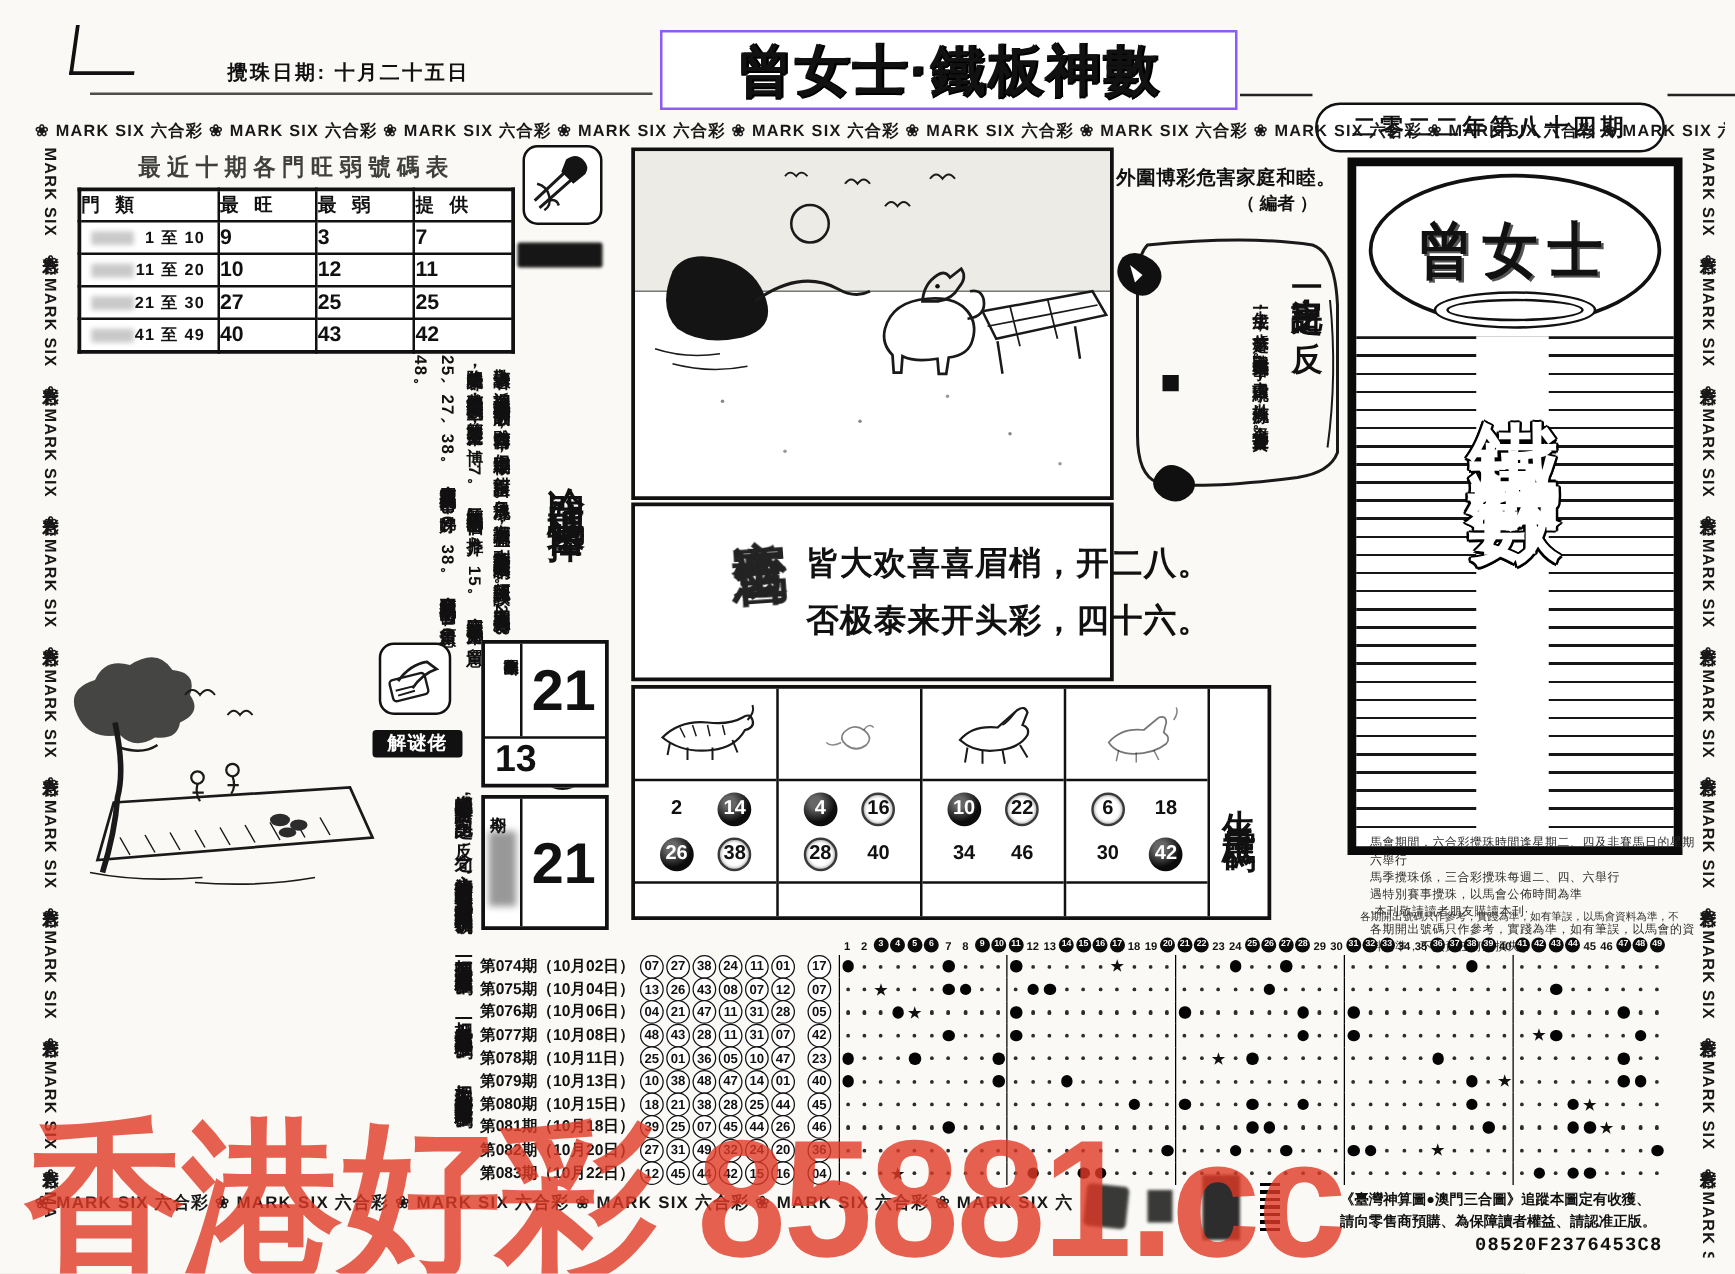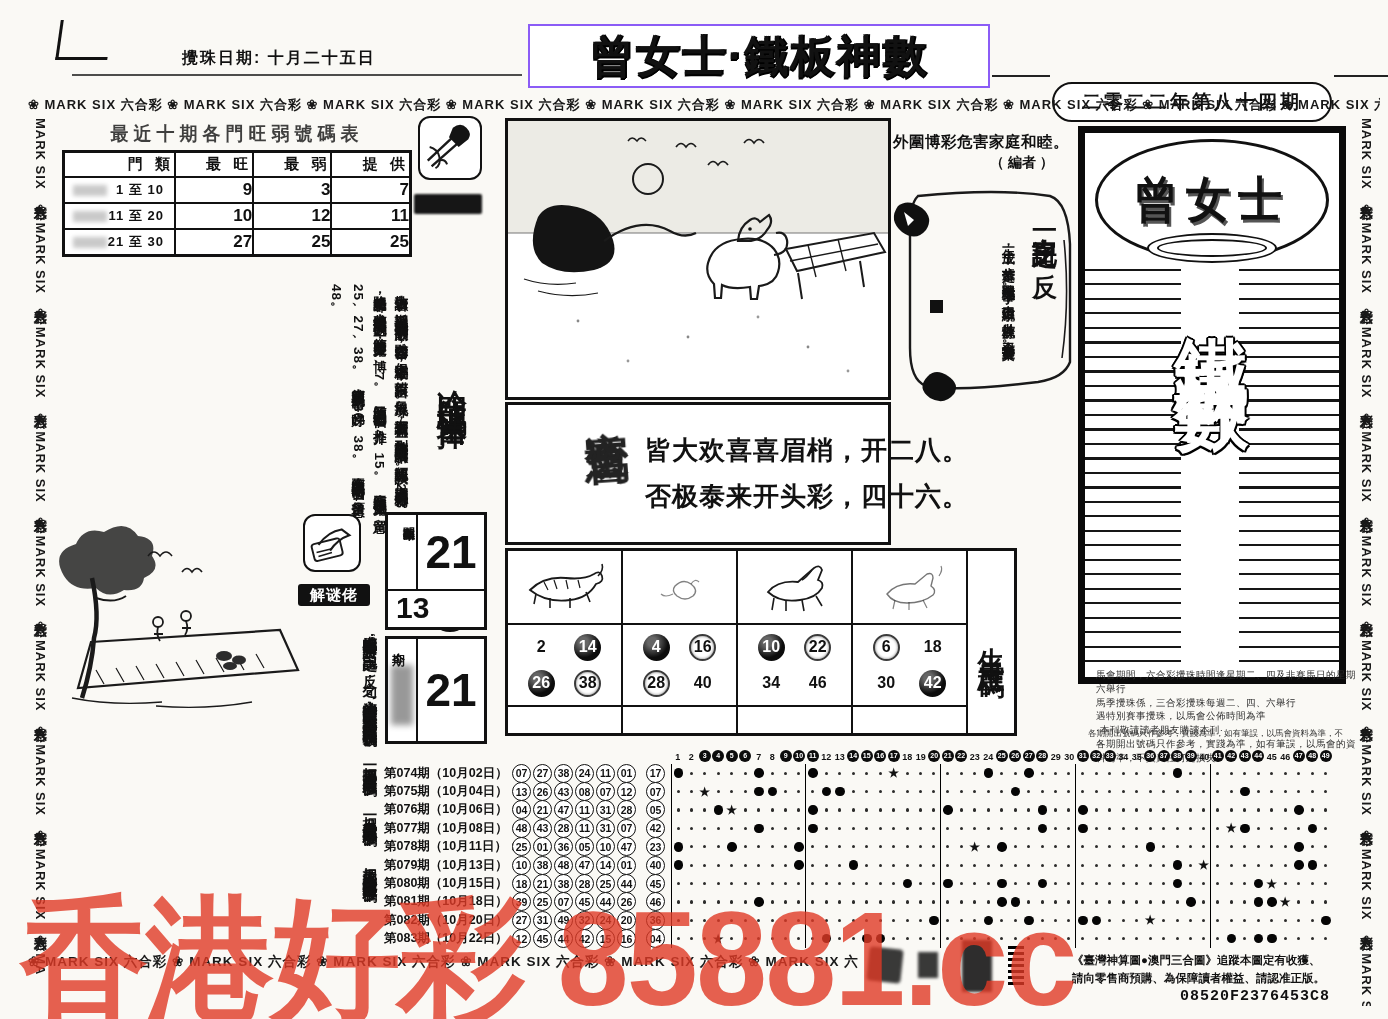--- a/index.html
+++ b/index.html
@@ -34,21 +34,21 @@
   #strip-bottom { left:28px; top:950px; width:830px; height:24px; line-height:24px; font-size:13.5px; }
   .strip-side { writing-mode:vertical-rl; text-orientation:mixed; width:24px; height:858px; line-height:24px; }
   #strip-left { left:28px; top:118px; }
   #strip-right { left:1354px; top:118px; height:888px; }
 
   
   #hotcold { left:62px; top:122px; width:350px; }
   #hotcold .title { font-size:18px; font-weight:900; letter-spacing:5px; opacity:.8;
     text-align:center; transform:scaleY(1.05); margin-bottom:4px; filter:blur(.3px); }
   #hotcold table { width:100%; border-collapse:collapse; border:3px solid #111; background:#fff; }
-  #hotcold th, #hotcold td { border:2px solid #111; text-align:right; font-weight:bold; padding:2px 0; }
+  #hotcold th, #hotcold td { border:2px solid #111; text-align:left; font-weight:bold; padding:2px 0; }
   #hotcold th { font-size:15px; letter-spacing:4px; }
   #hotcold td { font-size:17px; }
   #hotcold td.range { font-size:13px; letter-spacing:1px; text-align:right; padding-right:10px; position:relative; }
   #hotcold td.range .smudge { position:absolute; left:6px; top:6px; width:34px; height:12px;
     background:#777; opacity:.35; filter:blur(2px); }
 
   
   .vtext { writing-mode:vertical-rl; text-orientation:mixed; }
   #notice { left:116px; top:284px; width:296px; height:246px; font-size:13.5px; line-height:1.6;
     font-weight:bold; letter-spacing:1px; }
@@ -226,20 +226,26 @@
             <td>10</td>
             <td>12</td>
             <td>11</td>
           </tr>
           <tr>
             <td class="range">21 至 30<span class="smudge" style="position: absolute; left: 8px; top: 7px; width: 34px; height: 11px; background: rgb(102, 102, 102); opacity: 0.35; filter: blur(2px);"></span></td>
             <td>27</td>
             <td>25</td>
             <td>25</td>
           </tr>
+          <tr>
+            <td class="range">41 至 49<span class="smudge" style="position: absolute; left: 8px; top: 7px; width: 34px; height: 11px; background: rgb(102, 102, 102); opacity: 0.35; filter: blur(2px);"></span></td>
+            <td>40</td>
+            <td>43</td>
+            <td>42</td>
+          </tr>
         </tbody>
     </table>
   </div>
 
   <div class="abs vtext" id="notice">敬告讀者：近期發現內地市場上有本刊的翻版，雖內容雷同，但字迹模糊，錯誤百出，魚目混珠。有損讀者利益，本刊敬請讀者朋友購讀本刊，須認明原致誤。上期開出碼總分爲223爲大，從上期攪路趨勢來睇，整體攪路偏向大號碼，第一門落空未見，博1、7。第二門碼號開出二個。推介14、15。第三門號碼落空未見，留意25、27、38。第四門號碼开出一个，睇好36、38。第五門號碼開出兩個，須留意46、48。</div>
 
   <div class="abs stamp-icon" id="hand-stamp">
     <svg viewBox="0 0 60 60" width="58" height="58">
       <path class="ln" stroke-width="2.5" d="M8 44 L40 14 M12 50 L46 20"></path>
       <path d="M34 10 q8 -6 14 0 q6 6 2 12 l-10 8 -10 -10 z" fill="#141414"></path>

